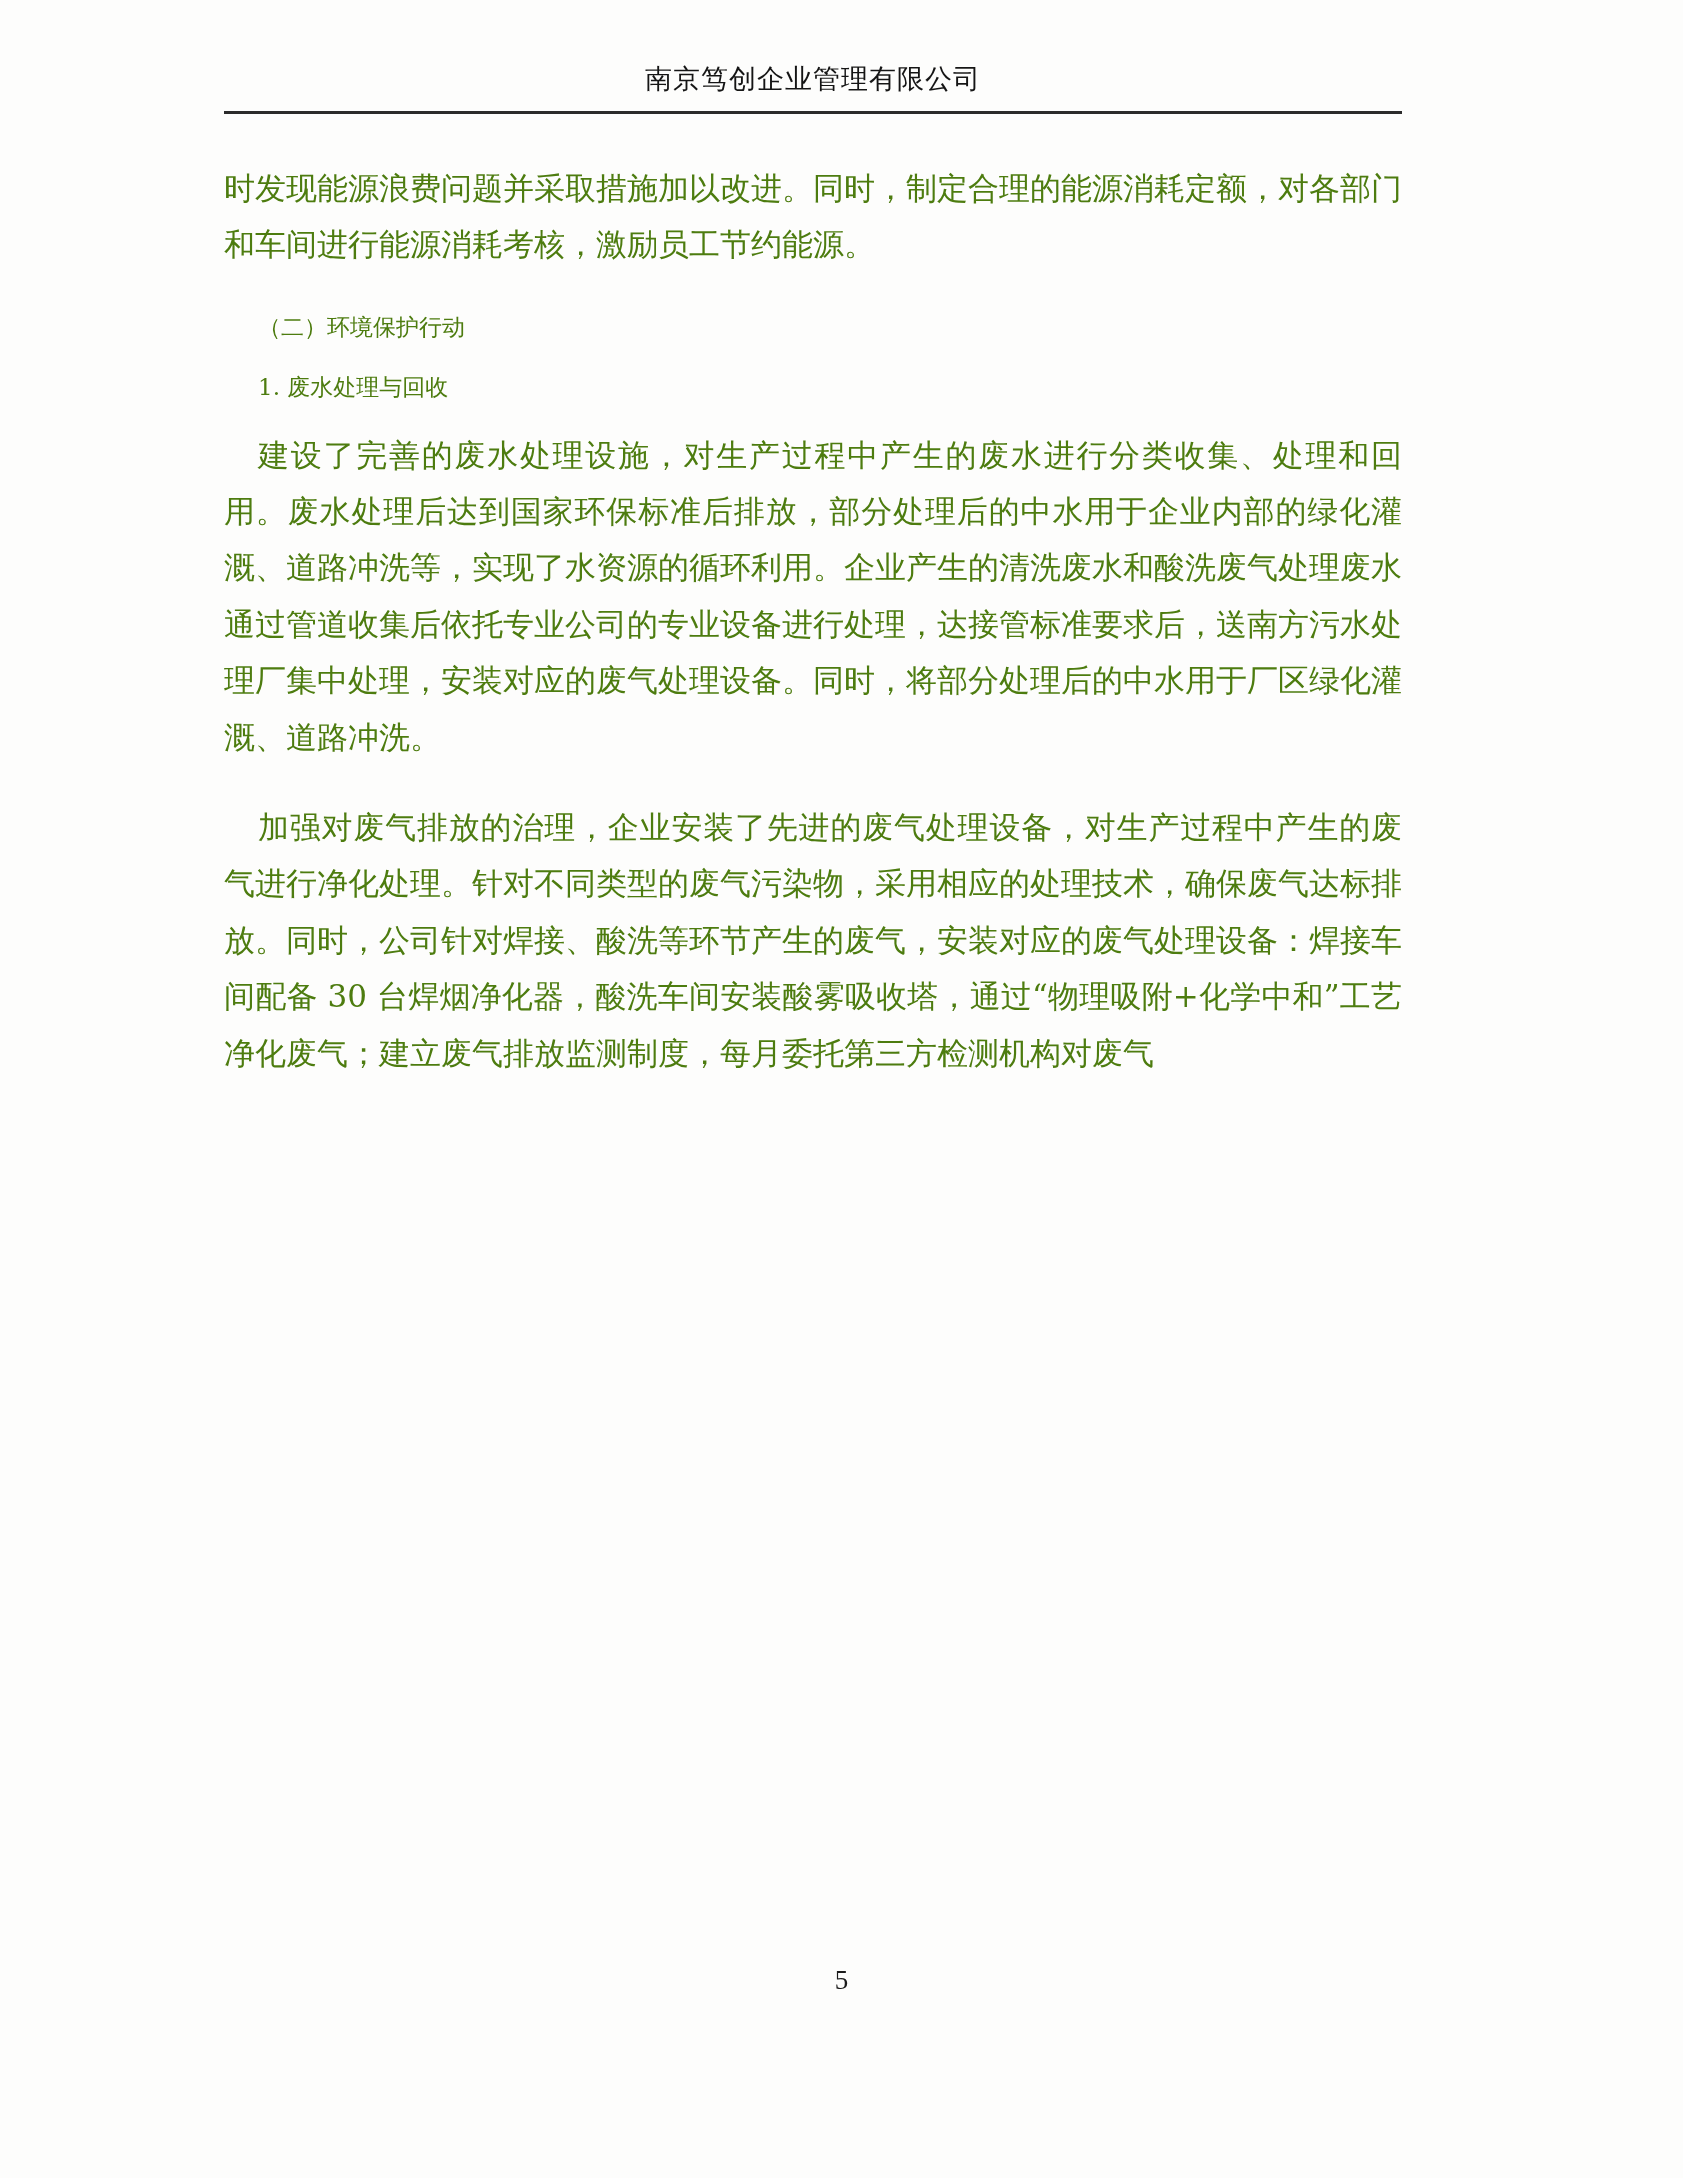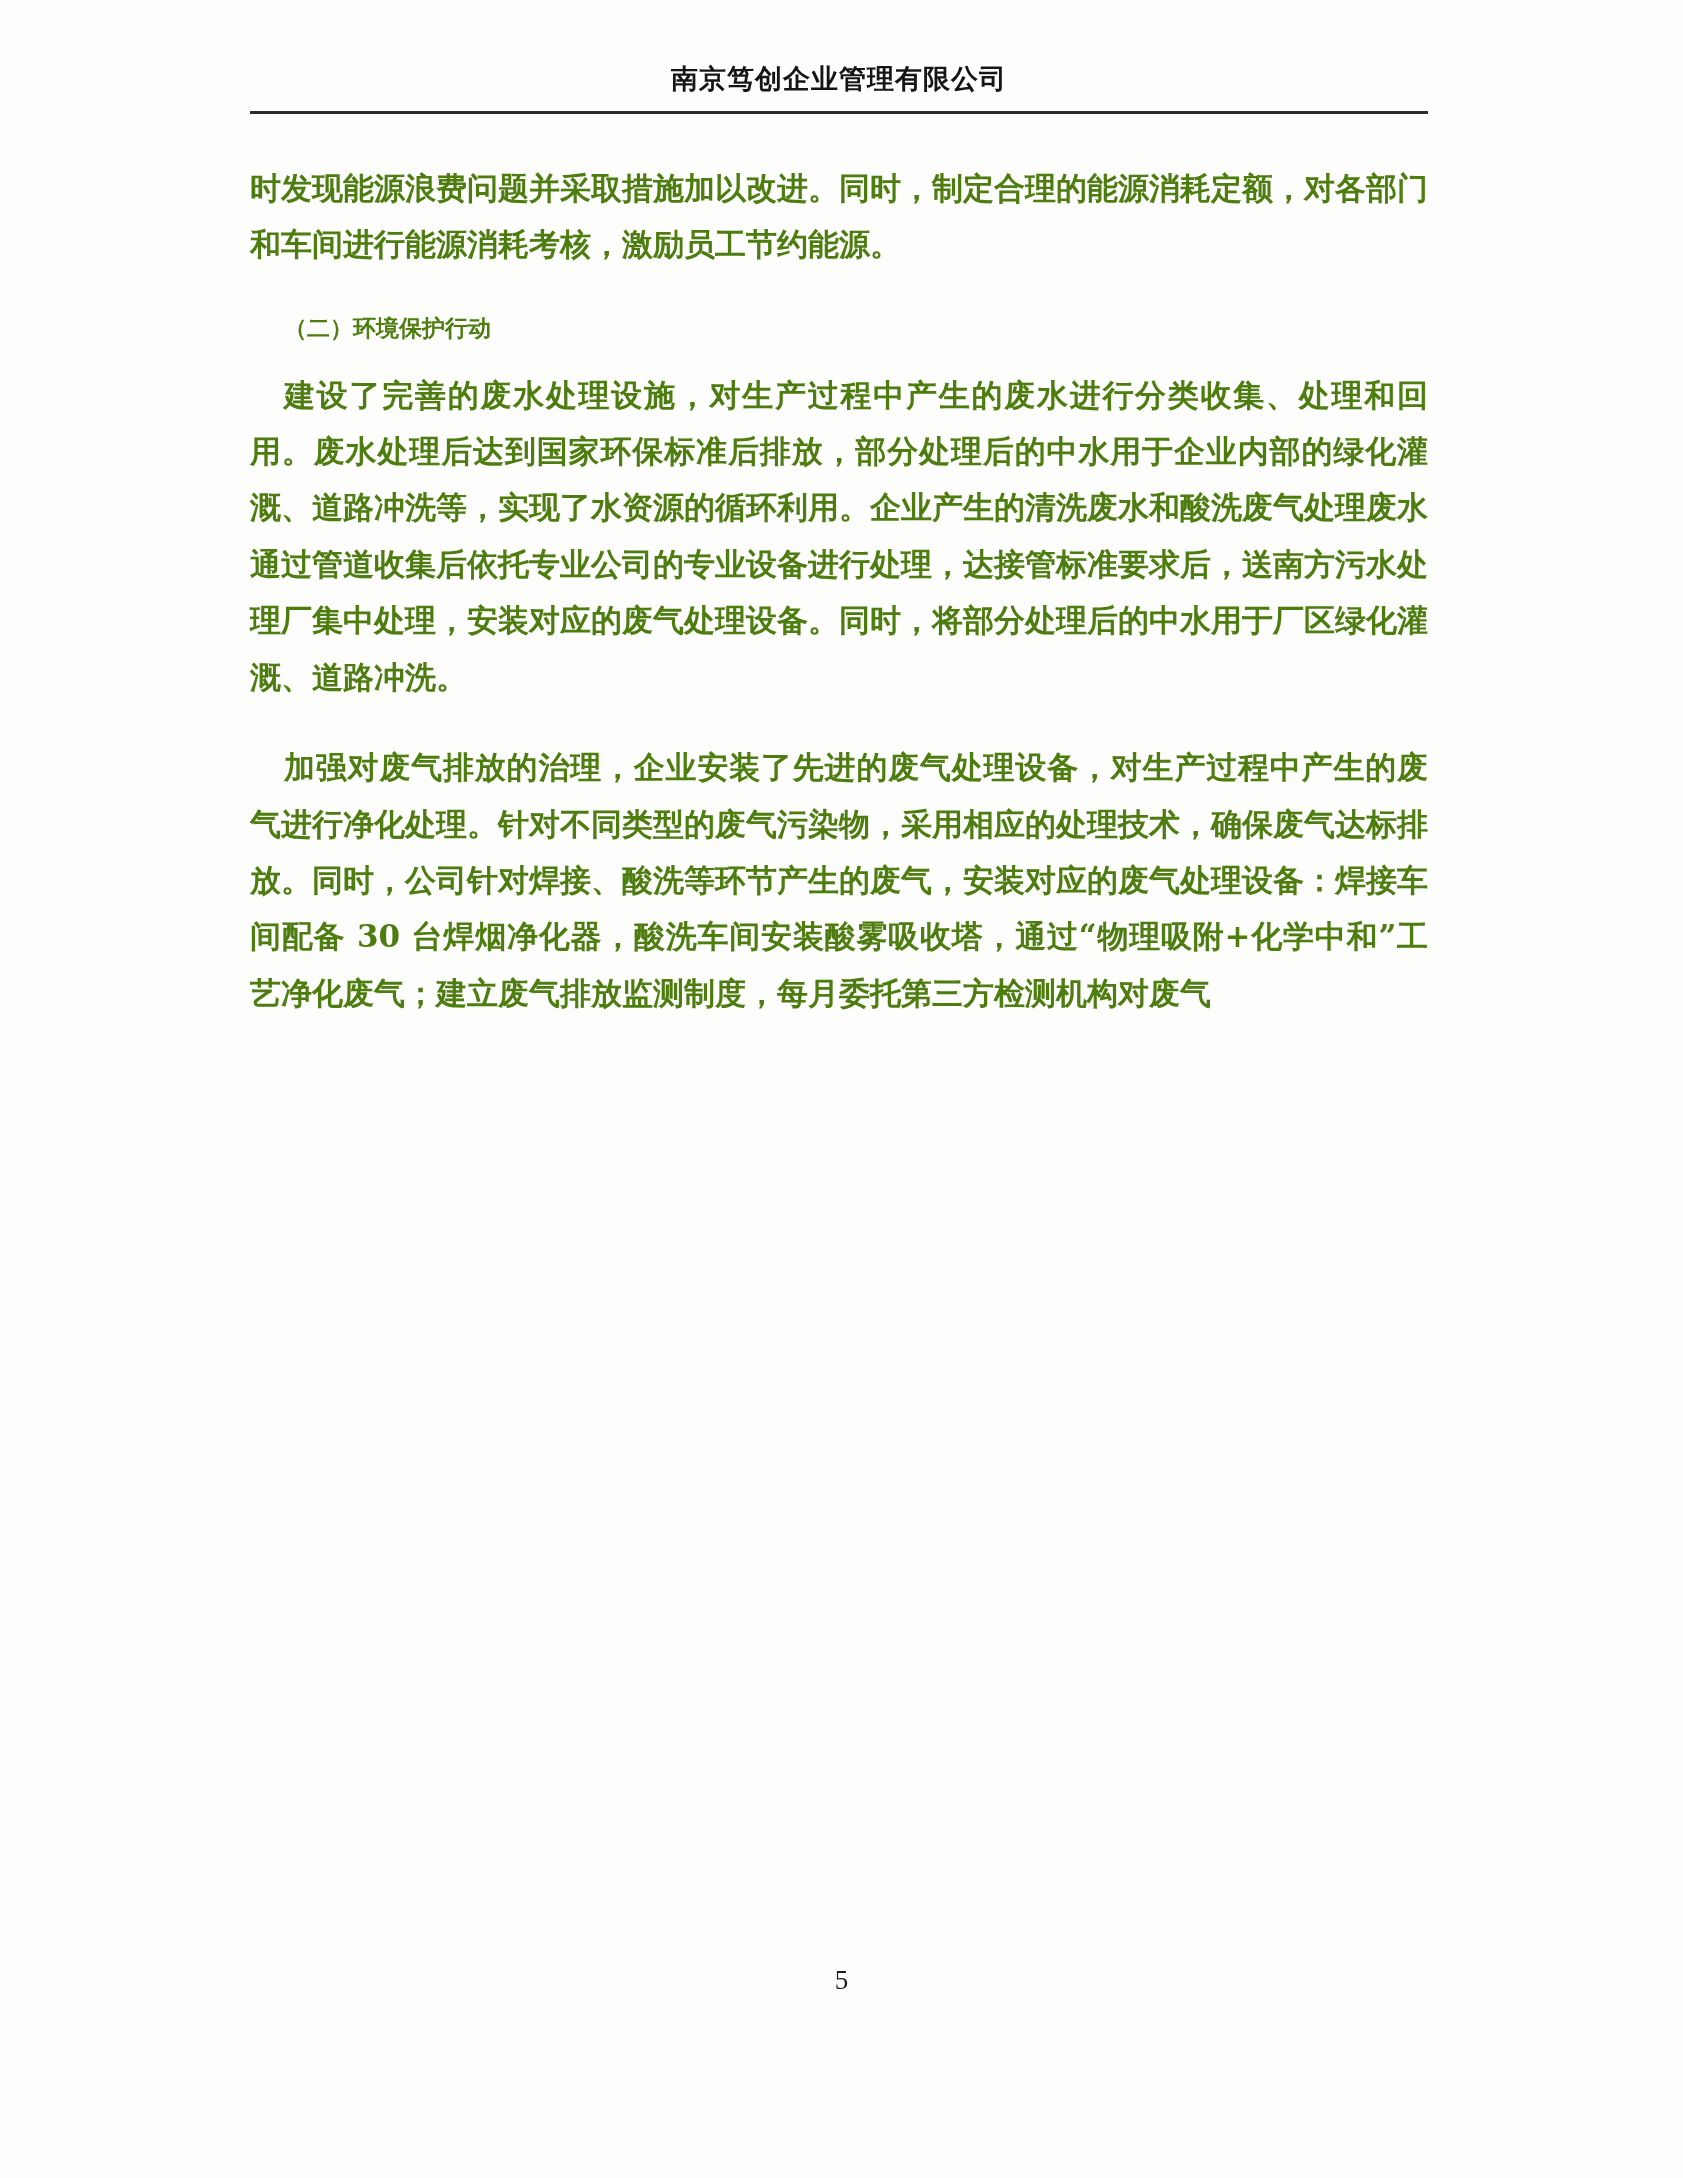--- a/index.html
+++ b/index.html
@@ -12,24 +12,23 @@
     width: 1683px;
     height: 2178px;
     background: #fdfdfc;
     font-family: "DejaVu Serif", "Liberation Serif", serif;
     color: #1a1a1a;
     box-sizing: border-box;
     overflow: hidden;
   }
   .content-frame {
     position: absolute;
-    left: 250px;
+    left: 224px;
     top: 61px;
     width: 1178px;
-    font-weight: bold;
   }
   .header {
     text-align: center;
     font-size: 27px;
     letter-spacing: 1px;
     color: #151515;
     padding-bottom: 14px;
   }
   .header-rule {
     border-bottom: 3px solid #2b2b2b;
@@ -84,20 +83,21 @@
     <div class="header">南京笃创企业管理有限公司</div>
     <div class="header-rule"></div>
 
     <div class="body-text">
 
       <p class="para">时发现能源浪费问题并采取措施加以改进。同时，制定合理的能源消耗定额，对各部门和车间进行能源消耗考核，激励员工节约能源。</p>
 
 
       <p class="heading-line">（二）环境保护行动</p>
 
+      <p class="heading-line">1. 废水处理与回收</p>
 
       <p class="para indent-1">建设了完善的废水处理设施，对生产过程中产生的废水进行分类收集、处理和回用。废水处理后达到国家环保标准后排放，部分处理后的中水用于企业内部的绿化灌溉、道路冲洗等，实现了水资源的循环利用。企业产生的清洗废水和酸洗废气处理废水通过管道收集后依托专业公司的专业设备进行处理，达接管标准要求后，送南方污水处理厂集中处理，安装对应的废气处理设备。同时，将部分处理后的中水用于厂区绿化灌溉、道路冲洗。</p>
 
 
       <p class="para indent-1">加强对废气排放的治理，企业安装了先进的废气处理设备，对生产过程中产生的废气进行净化处理。针对不同类型的废气污染物，采用相应的处理技术，确保废气达标排放。同时，公司针对焊接、酸洗等环节产生的废气，安装对应的废气处理设备：焊接车间配备 30 台焊烟净化器，酸洗车间安装酸雾吸收塔，通过“物理吸附+化学中和”工艺净化废气；建立废气排放监测制度，每月委托第三方检测机构对废气</p>
 
     </div>
   </div>
 
   <div class="page-number num">5</div>

